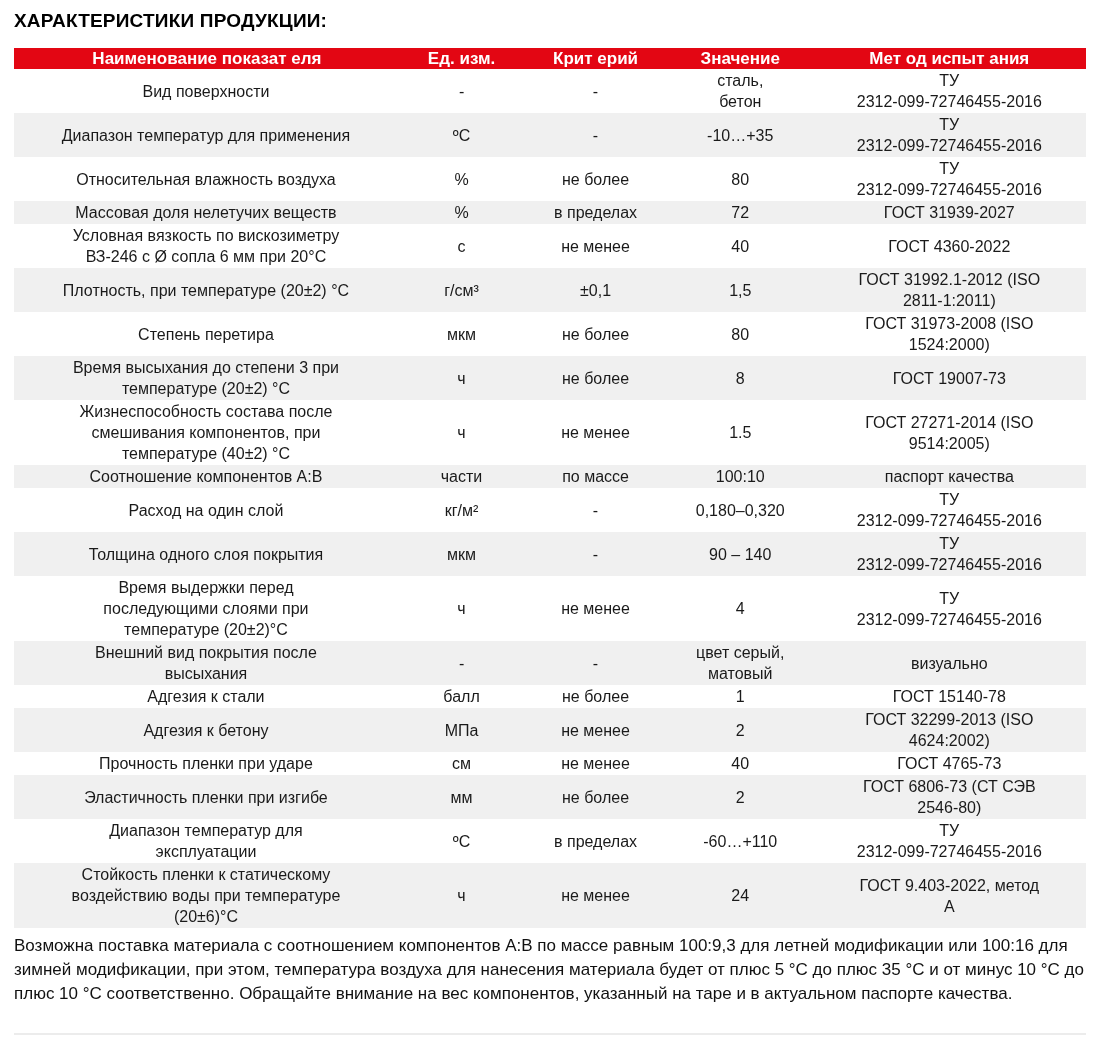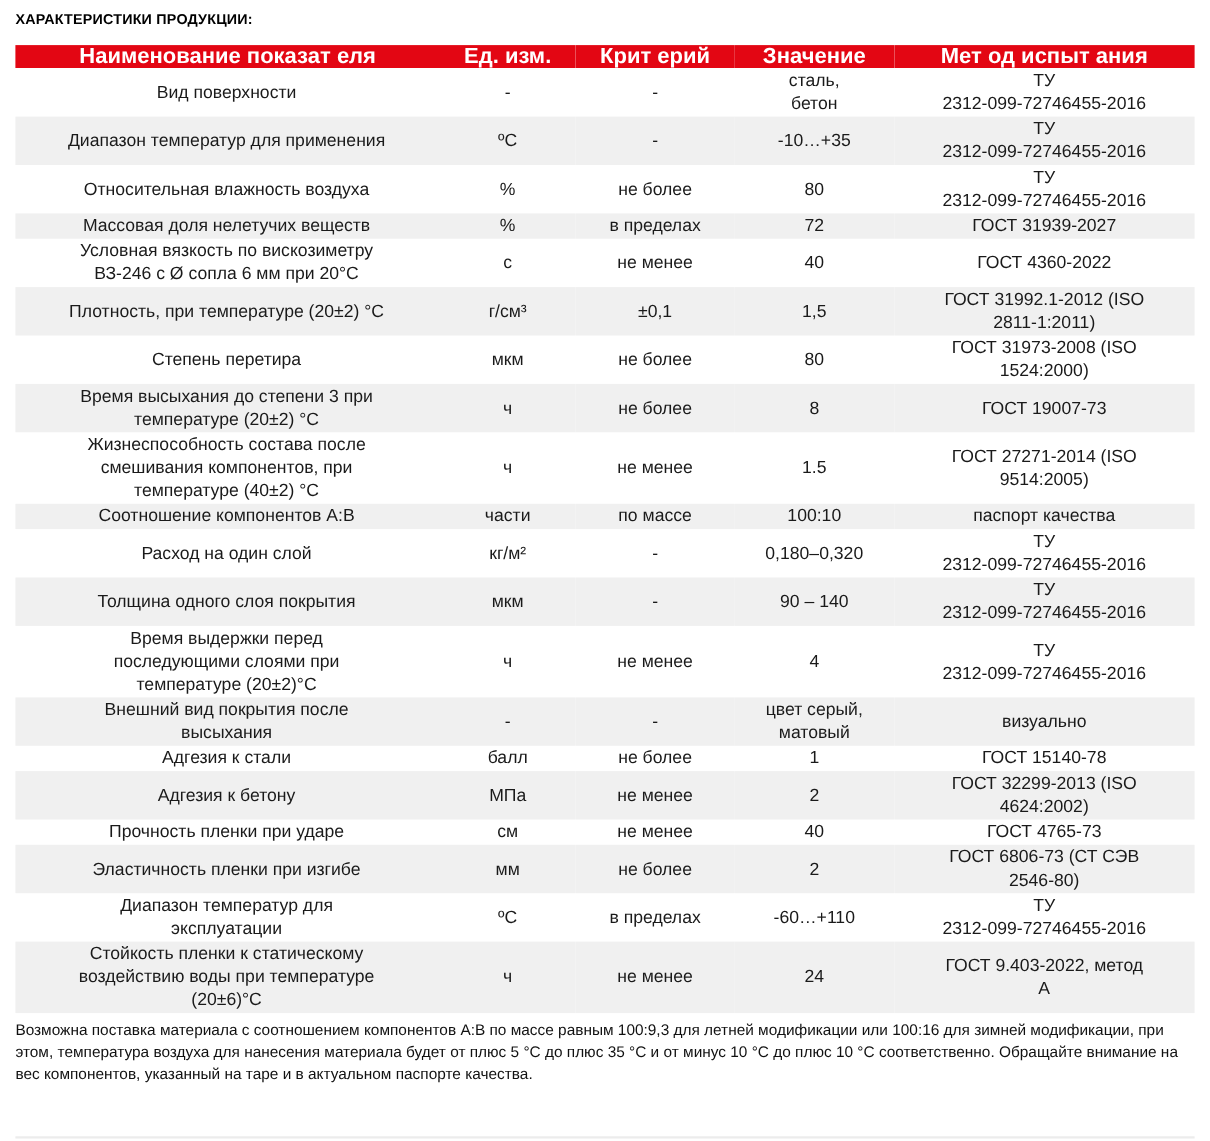--- a/index.html
+++ b/index.html
@@ -10,38 +10,38 @@
   }
   .page {
     position: relative;
     width: 1100px;
     height: 1037px;
     box-sizing: border-box;
     padding: 10px 14px 0 14px;
     overflow: hidden;
   }
   .page-title {
-    font-size: 13px;
+    font-size: 19px;
     font-weight: bold;
     color: #000000;
     margin: 0 0 16px 0;
     letter-spacing: 0.2px;
   }
   table.spec-table {
     width: 100%;
     border-collapse: collapse;
     table-layout: fixed;
     font-size: 16px;
     color: #1a1a1a;
   }
   table.spec-table thead th {
     background: #e30613;
     color: #ffffff;
     font-weight: bold;
-    font-size: 20px;
+    font-size: 17px;
     line-height: 19px;
     padding: 1px 2px;
     text-align: center;
     white-space: nowrap;
     overflow: hidden;
   }
   table.spec-table td {
     padding: 1px 10px;
     line-height: 21px;
     vertical-align: middle;
@@ -51,21 +51,21 @@
   }
   table.spec-table td.c-name {
     text-align: center;
     padding-left: 8px;
   }
   table.spec-table tbody tr:nth-child(even) {
     background: #f0f0f0;
   }
   .footer-note {
     margin-top: 6px;
-    font-size: 14px;
+    font-size: 17px;
     line-height: 1.42;
     color: #111111;
     text-align: left;
   }
   .bottom-divider {
     position: absolute;
     left: 14px;
     right: 14px;
     bottom: 2px;
     height: 2px;

